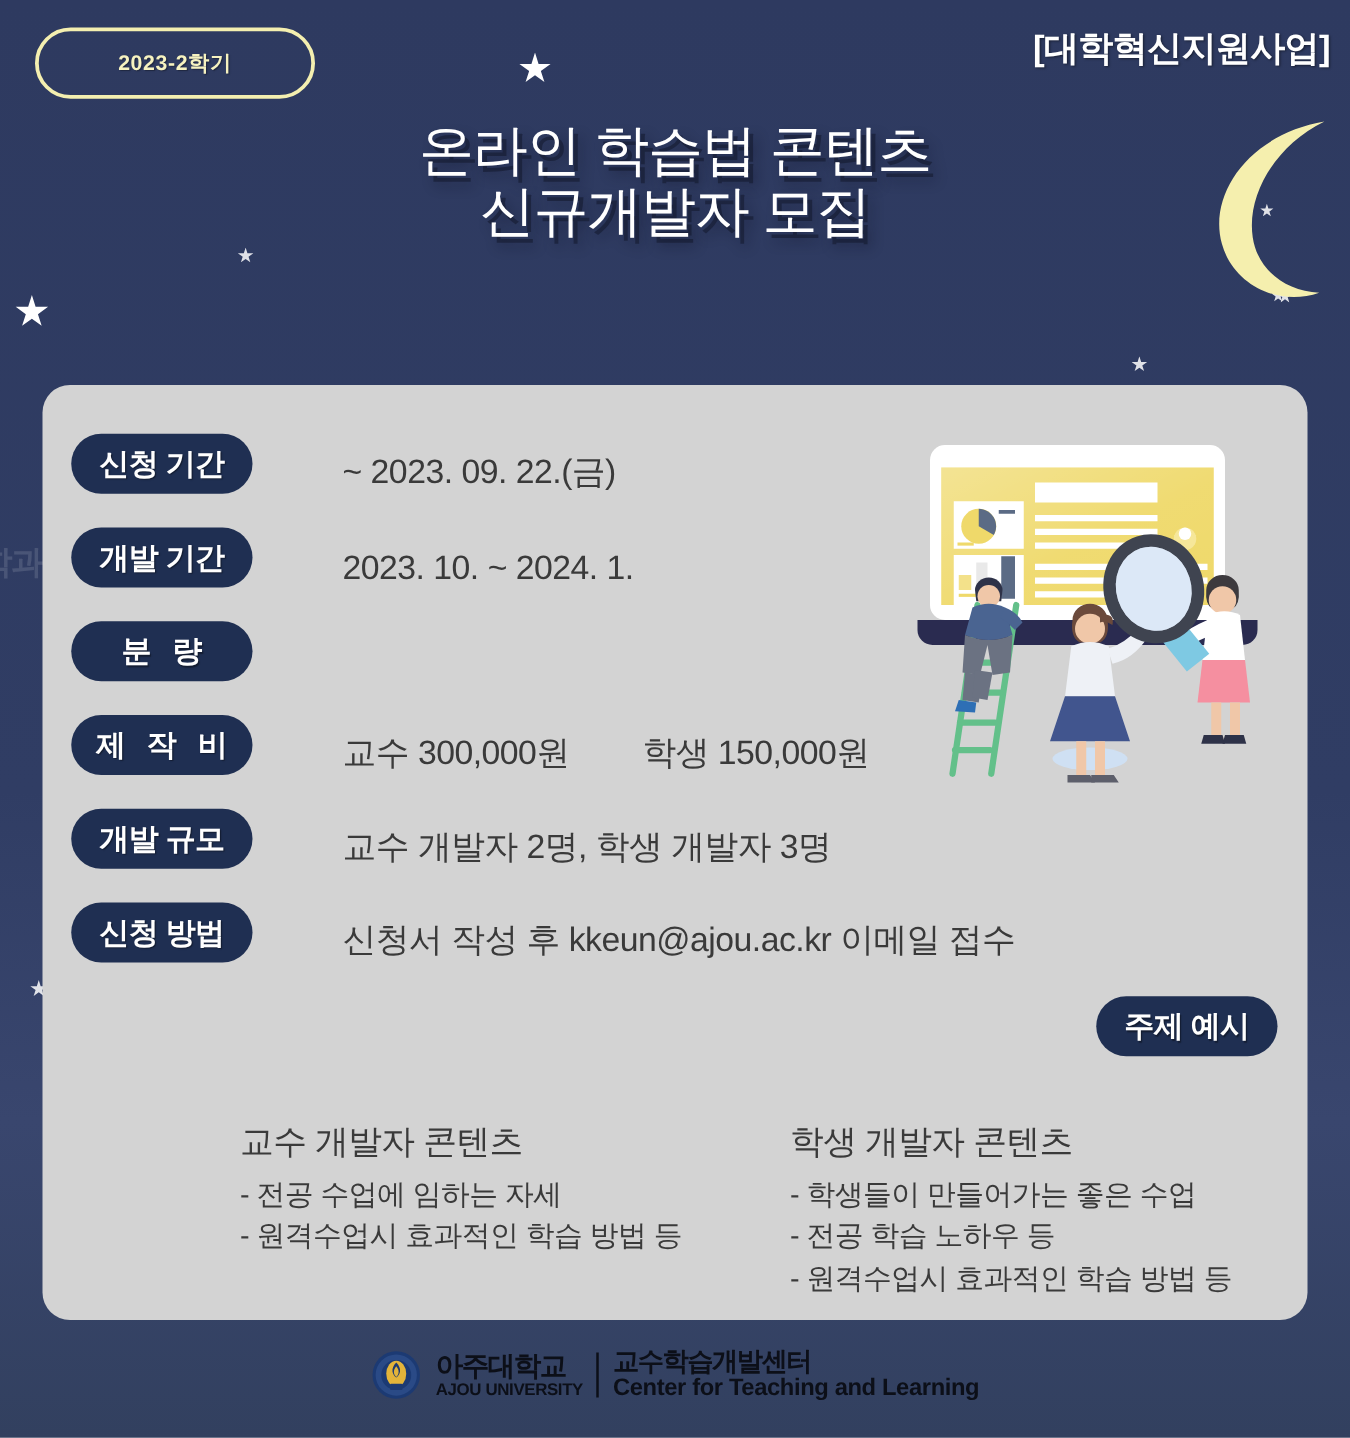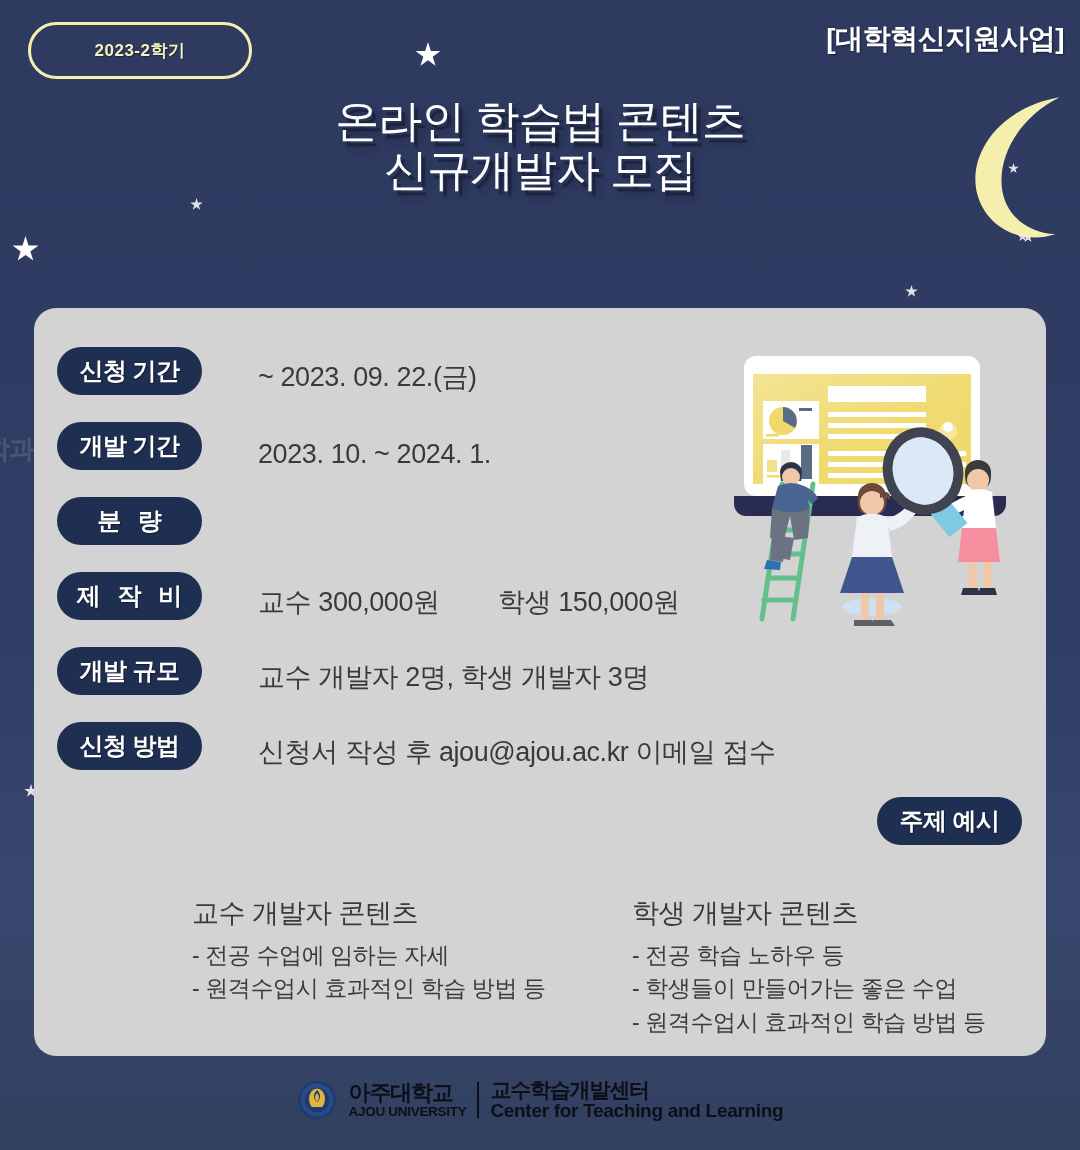--- a/index.html
+++ b/index.html
@@ -101,21 +101,21 @@
     border-radius:24px;
     display:flex; align-items:center; justify-content:center;
     color:#ffffff;
     font-size:24px;
     font-weight:800;
     letter-spacing:-.5px;
     text-shadow:1px 1px 1px rgba(0,0,0,.4);
   }
   .pill.wide-space { letter-spacing:5px; text-indent:5px; }
   .value {
-    margin-left:8px;
+    margin-left:24px;
     padding-top:7px;
     color:#3a3a3a;
     font-size:27px;
     font-weight:400;
     letter-spacing:-.4px;
     white-space:nowrap;
   }
   .value .gap { display:inline-block; width:44px; }
   .row.examples { margin-bottom:0;flex-direction:column; }
   
@@ -345,37 +345,37 @@
         </div>
       </div>
 
       <div class="row">
         <div class="pill">개발 규모</div>
         <div class="value">교수 개발자 2명, 학생 개발자 3명</div>
       </div>
 
       <div class="row">
         <div class="pill">신청 방법</div>
-        <div class="value">신청서 작성 후 ajou@ajou.ac.kr 이메일 접수</div>
+        <div class="value">신청서 작성 후 kkeun@ajou.ac.kr 이메일 접수</div>
       </div>
 
       <div class="row examples">
         <div class="pill">주제 예시</div>
         <div class="examples-wrap">
 
           <div class="ex-col">
             <div class="ex-head">교수 개발자 콘텐츠</div>
             <div class="ex-item">- 전공 수업에 임하는 자세</div>
             <div class="ex-item">- 원격수업시 효과적인 학습 방법 등</div>
           </div>
 
           <div class="ex-col">
             <div class="ex-head">학생 개발자 콘텐츠</div>
+            <div class="ex-item">- 학생들이 만들어가는 좋은 수업</div>
             <div class="ex-item">- 전공 학습 노하우 등</div>
-            <div class="ex-item">- 학생들이 만들어가는 좋은 수업</div>
             <div class="ex-item">- 원격수업시 효과적인 학습 방법 등</div>
           </div>
 
         </div>
       </div>
 
     </div>
   </div>
 
   <div class="footer">

